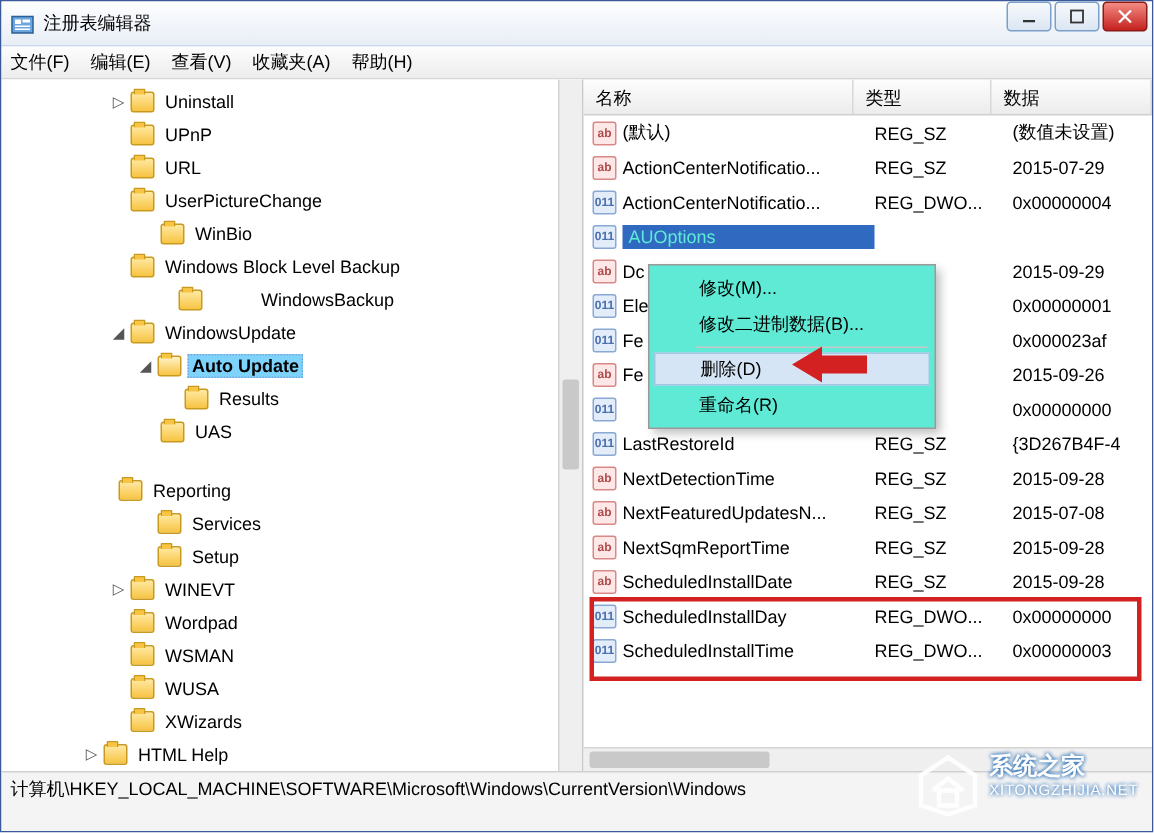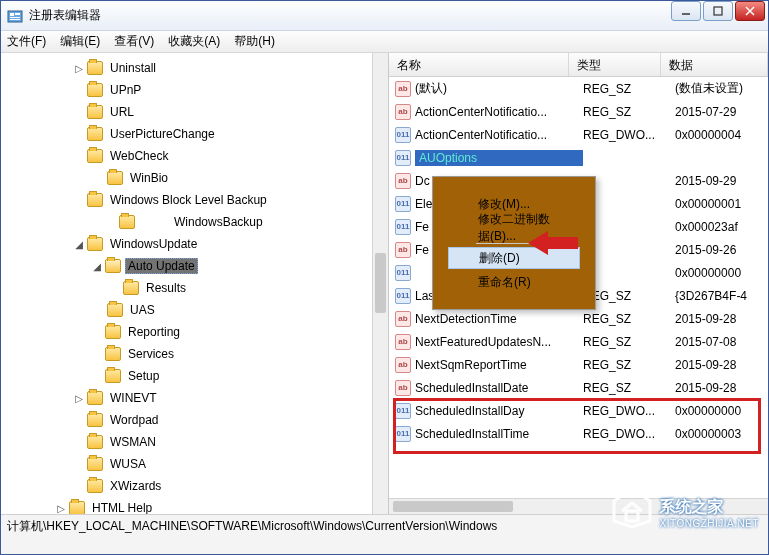--- a/index.html
+++ b/index.html
@@ -20,21 +20,21 @@
 .body { flex: 1; display: flex; min-height: 0; }
 .tree-pane { width: 388px; border-right: 1px solid #c9c9c9; overflow: hidden; background: #fff; position: relative; }
 .tree-scroll { width: 100%; height: 100%; overflow: hidden; }
 .tree { padding-top: 4px; }
 .tree-row { display: flex; align-items: center; height: 22px; white-space: nowrap; }
 .exp { width: 12px; height:12px; margin-right:2px; display:inline-flex; align-items:center; justify-content:center; color:#555; font-size:10px;}
 .folder-icon { width:16px; height:14px; margin-right:4px; display:inline-block; background:linear-gradient(#ffe9a3,#f7c443); border:1px solid #c99a20; border-radius:2px; position:relative;}
 .folder-icon::before{content:"";position:absolute;top:-3px;left:1px;width:6px;height:3px;background:#f7c443;border:1px solid #c99a20;border-bottom:none;border-radius:1px 1px 0 0;}
 .folder-icon.open{background:linear-gradient(#fff2c7,#f7c443);}
 .tree-label { padding:1px 3px; }
-.tree-label.sel{ background:#737373; border:1px dotted #7ba7d8; padding:0 2px;}
+.tree-label.sel{ background:#7dd3fc; border:1px dotted #7ba7d8; padding:0 2px;font-weight:bold;}
 .vscroll { position:absolute; right:0; top:0; bottom:0; width:16px; background:#efefef; border-left:1px solid #d4d4d4;}
 .vscroll .thumb{ position:absolute; left:2px; right:2px; top:200px; height:60px; background:#c9c9c9; border-radius:2px;}
 
 .list-pane { flex:1; position:relative; overflow:hidden;}
 .list-header { display:flex; height:24px; background:linear-gradient(#fdfdfd,#ececec); border-bottom:1px solid #d0d0d0;}
 .list-header div { padding:4px 8px; border-right:1px solid #d8d8d8;}
 .col-name{ width:180px;} .col-type{width:92px;} .col-data{flex:1;}
 .list-body{}
 .list-row{ display:flex; align-items:center; height:23px; padding-left:6px;}
 .list-row.sel .cell-name{ background:#2f6ac0; color:#5eead4; padding:1px 4px;}
@@ -42,31 +42,31 @@
 .val-icon.str{ background:#fde7e7; border-color:#d98888; color:#b04a4a;}
 .val-icon.bin{ background:#e3ecf9; border-color:#8aa8d4; color:#4a6fad;}
 .cell-name{ width:168px; white-space:nowrap; overflow:hidden; text-overflow:ellipsis;}
 .cell-type{ width:92px; white-space:nowrap; overflow:hidden;}
 .cell-data{ flex:1; white-space:nowrap; overflow:hidden;}
 .hscroll{ position:absolute; left:0; right:0; bottom:0; height:16px; background:#efefef; border-top:1px solid #d4d4d4;}
 .hscroll .thumb{position:absolute; top:2px; bottom:2px; left:4px; width:120px; background:#c9c9c9; border-radius:2px;}
 
 .statusbar{ height:40px; border-top:1px solid #d0d0d0; background:#f4f4f4; padding:3px 6px; font-size:12px; white-space:nowrap; overflow:hidden;}
 
-.context-menu{ position:absolute; left:432px; top:176px; width:164px; background:#a16207; border:1px solid #9a9a9a; box-shadow:3px 3px 6px rgba(0,0,0,.25); padding:15px; z-index:50;}
+.context-menu{ position:absolute; left:432px; top:176px; width:192px; background:#5eead4; border:1px solid #9a9a9a; box-shadow:3px 3px 6px rgba(0,0,0,.25); padding:3px; z-index:50;}
 .ctx-row{ height:24px; display:flex; align-items:center; padding:0 22px 0 30px; cursor:default;}
 .ctx-row.hover{ background:#d6e5f5; border:1px solid #a6c4e7; height:22px; margin:1px 0;}
 .ctx-sep{ height:1px; background:#c7c7c7; margin:3px 2px 3px 28px;}
 
 .red-box{ position:absolute; border:3px solid #d32020; pointer-events:none; z-index:40;}
 .red-box.small{ left:393px; top:398px; width:368px; height:56px;}
 .red-arrow{ position:absolute; left:528px; top:229px; z-index:60;}
 .red-arrow svg{ width:50px; height:28px;}
 
-.watermark{ position:absolute; right:10px; bottom:26px; z-index:70; display:flex; align-items:flex-end; opacity:.92;}
+.watermark{ position:absolute; right:10px; bottom:10px; z-index:70; display:flex; align-items:flex-start; opacity:.92;}
 .watermark .wm-logo{ width:44px; height:44px; }
 .watermark .wm-txt{ display:flex; flex-direction:column; margin-left:6px; color:#fff; text-shadow:0 0 3px #2a6fb5,0 0 3px #2a6fb5;}
 .watermark .wm-top{ font-size:16px; font-weight:bold;}
 .watermark .wm-sub{ font-size:10px; letter-spacing:.5px;}
 </style>
 </head>
 <body>
 
 <div class="window">
 
@@ -126,25 +126,20 @@
             <div class="tree-row" style="padding-left: 72px;">
               <span class="exp"></span>
               <span class="folder-icon"></span>
               <span class="tree-label">URL</span>
             </div>
             <div class="tree-row" style="padding-left: 72px;">
               <span class="exp"></span>
               <span class="folder-icon"></span>
               <span class="tree-label">UserPictureChange</span>
             </div>
-            <div class="tree-row" style="padding-left: 72px;">
-              <span class="exp"></span>
-              <span class="folder-icon"></span>
-              <span class="tree-label">WebCheck</span>
-            </div>
             <div class="tree-row" style="padding-left: 92px;">
               <span class="exp"></span>
               <span class="folder-icon"></span>
               <span class="tree-label">WinBio</span>
             </div>
             <div class="tree-row" style="padding-left: 72px;">
               <span class="exp"></span>
               <span class="folder-icon"></span>
               <span class="tree-label">Windows Block Level Backup</span>
             </div>
@@ -166,21 +161,21 @@
             <div class="tree-row" style="padding-left: 108px;">
               <span class="exp"></span>
               <span class="folder-icon"></span>
               <span class="tree-label">Results</span>
             </div>
             <div class="tree-row" style="padding-left: 92px;">
               <span class="exp"></span>
               <span class="folder-icon"></span>
               <span class="tree-label">UAS</span>
             </div>
-            <div class="tree-row" style="padding-left: 90px;">
+            <div class="tree-row" style="padding-left: 64px; margin-top: 17px;">
               <span class="exp"></span>
               <span class="folder-icon"></span>
               <span class="tree-label">Reporting</span>
             </div>
             <div class="tree-row" style="padding-left: 90px;">
               <span class="exp"></span>
               <span class="folder-icon"></span>
               <span class="tree-label">Services</span>
             </div>
             <div class="tree-row" style="padding-left: 90px;">

